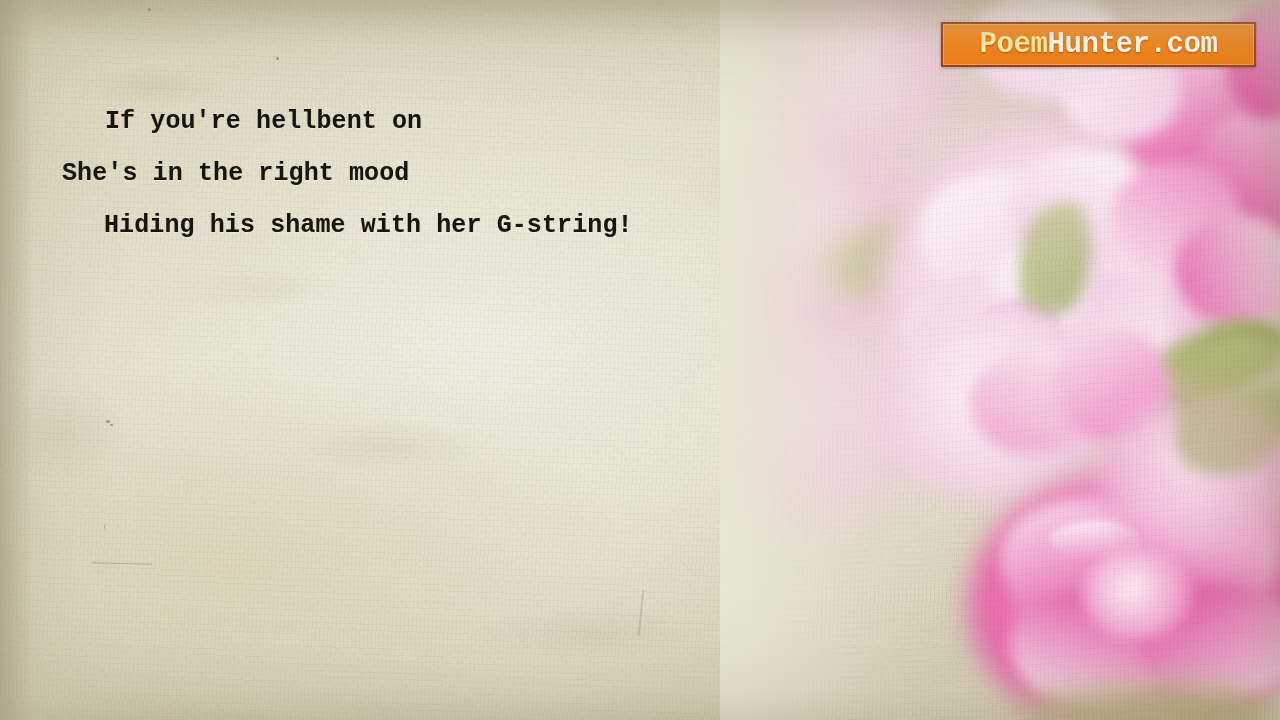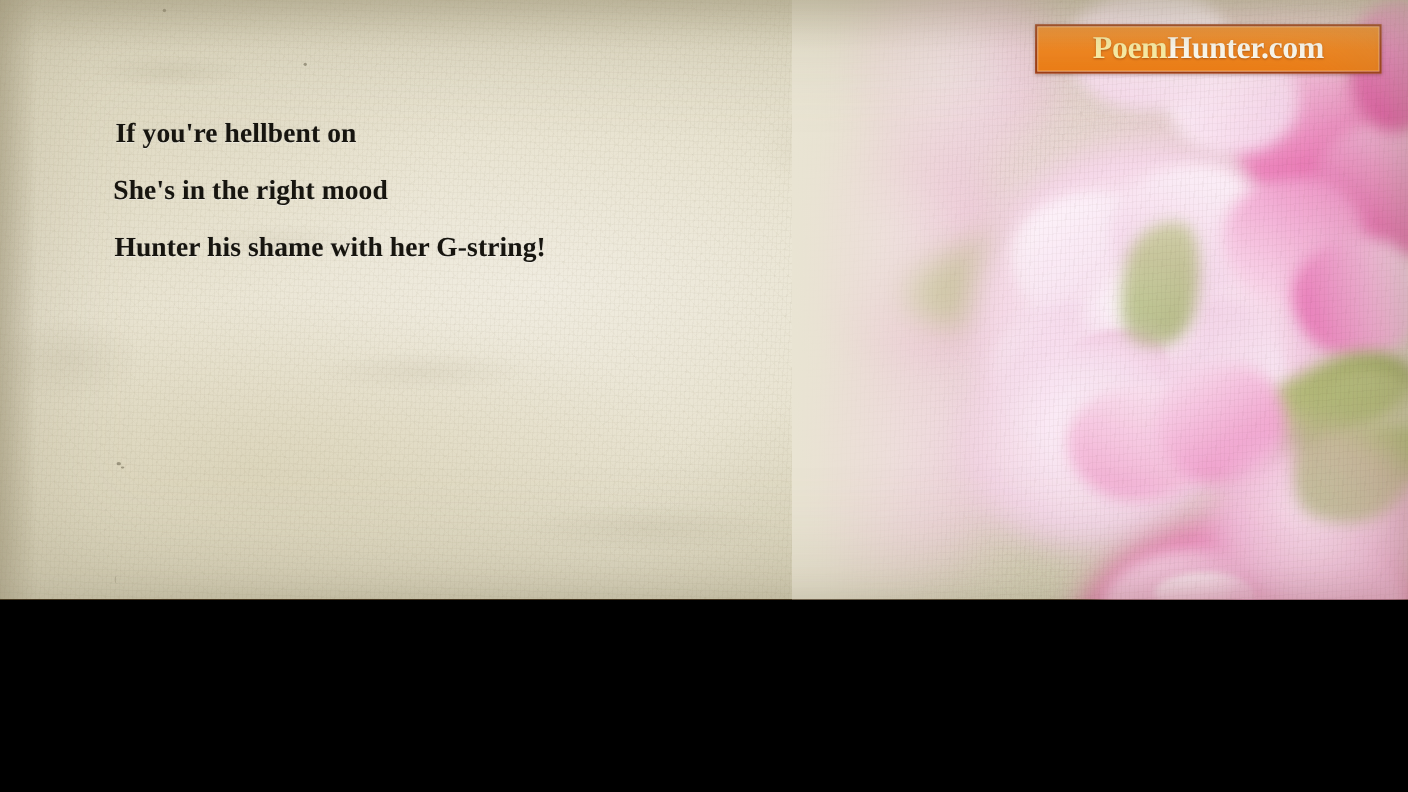--- a/index.html
+++ b/index.html
@@ -1,24 +1,24 @@
 <!DOCTYPE html>
 <html><head>
 <meta charset="utf-8">
 <title>PoemHunter Poem Card</title>
 <style>
   html,body{margin:0;padding:0;background:#000;}
   *{box-sizing:border-box;}
 
   .stage{
     position:relative;
-    width:1280px;height:545px;
+    width:1280px;height:720px;
     overflow:hidden;
-    font-family:Liberation Serif, serif;
-    background:#a16207;
+    font-family:Liberation Mono, monospace;
+    background:#ffffff;
   }
 
   
   .paper{
     position:absolute;inset:0;
     background:
       radial-gradient(ellipse 60% 55% at 38% 48%, #f0ece0 0%, #e9e4d2 45%, #e0dbc6 80%, #d6d1ba 100%);
   }
   .paper-warm{
     position:absolute;inset:0;
@@ -216,22 +216,22 @@
     <div class="leafshape softer" style="left:300px;top:685px;width:260px;height:60px;background:linear-gradient(90deg,#b2b27a,#9aa65c);opacity:.85;"></div>
     <div class="leafshape soft" style="left:460px;top:330px;width:110px;height:150px;background:linear-gradient(190deg,#c8cb92,#8e9a4e);opacity:.55;transform:rotate(24deg);"></div>
 
     <div class="floral-wash"></div>
     <div class="floral-grain"></div>
     <div class="floral-fade"></div>
   </div>
 
   <div class="poem">
     <div class="poem-line" style="padding-left:105px;">If you're hellbent on</div>
-    <div class="poem-line" style="padding-left:62px;margin-left:41px;">She's in the right mood</div>
-    <div class="poem-line" style="padding-left:104px;">Hunter his shame with her G-string!</div>
+    <div class="poem-line" style="padding-left:62px;">She's in the right mood</div>
+    <div class="poem-line" style="padding-left:104px;">Hiding his shame with her G-string!</div>
   </div>
 
   <div class="logo">
     <div class="logo-text">
       <span class="logo-poem">Poem</span><span class="logo-hunter">Hunter.com</span>
     </div>
   </div>
 
   <div class="topstain"></div>
   <div class="leftedge"></div>

